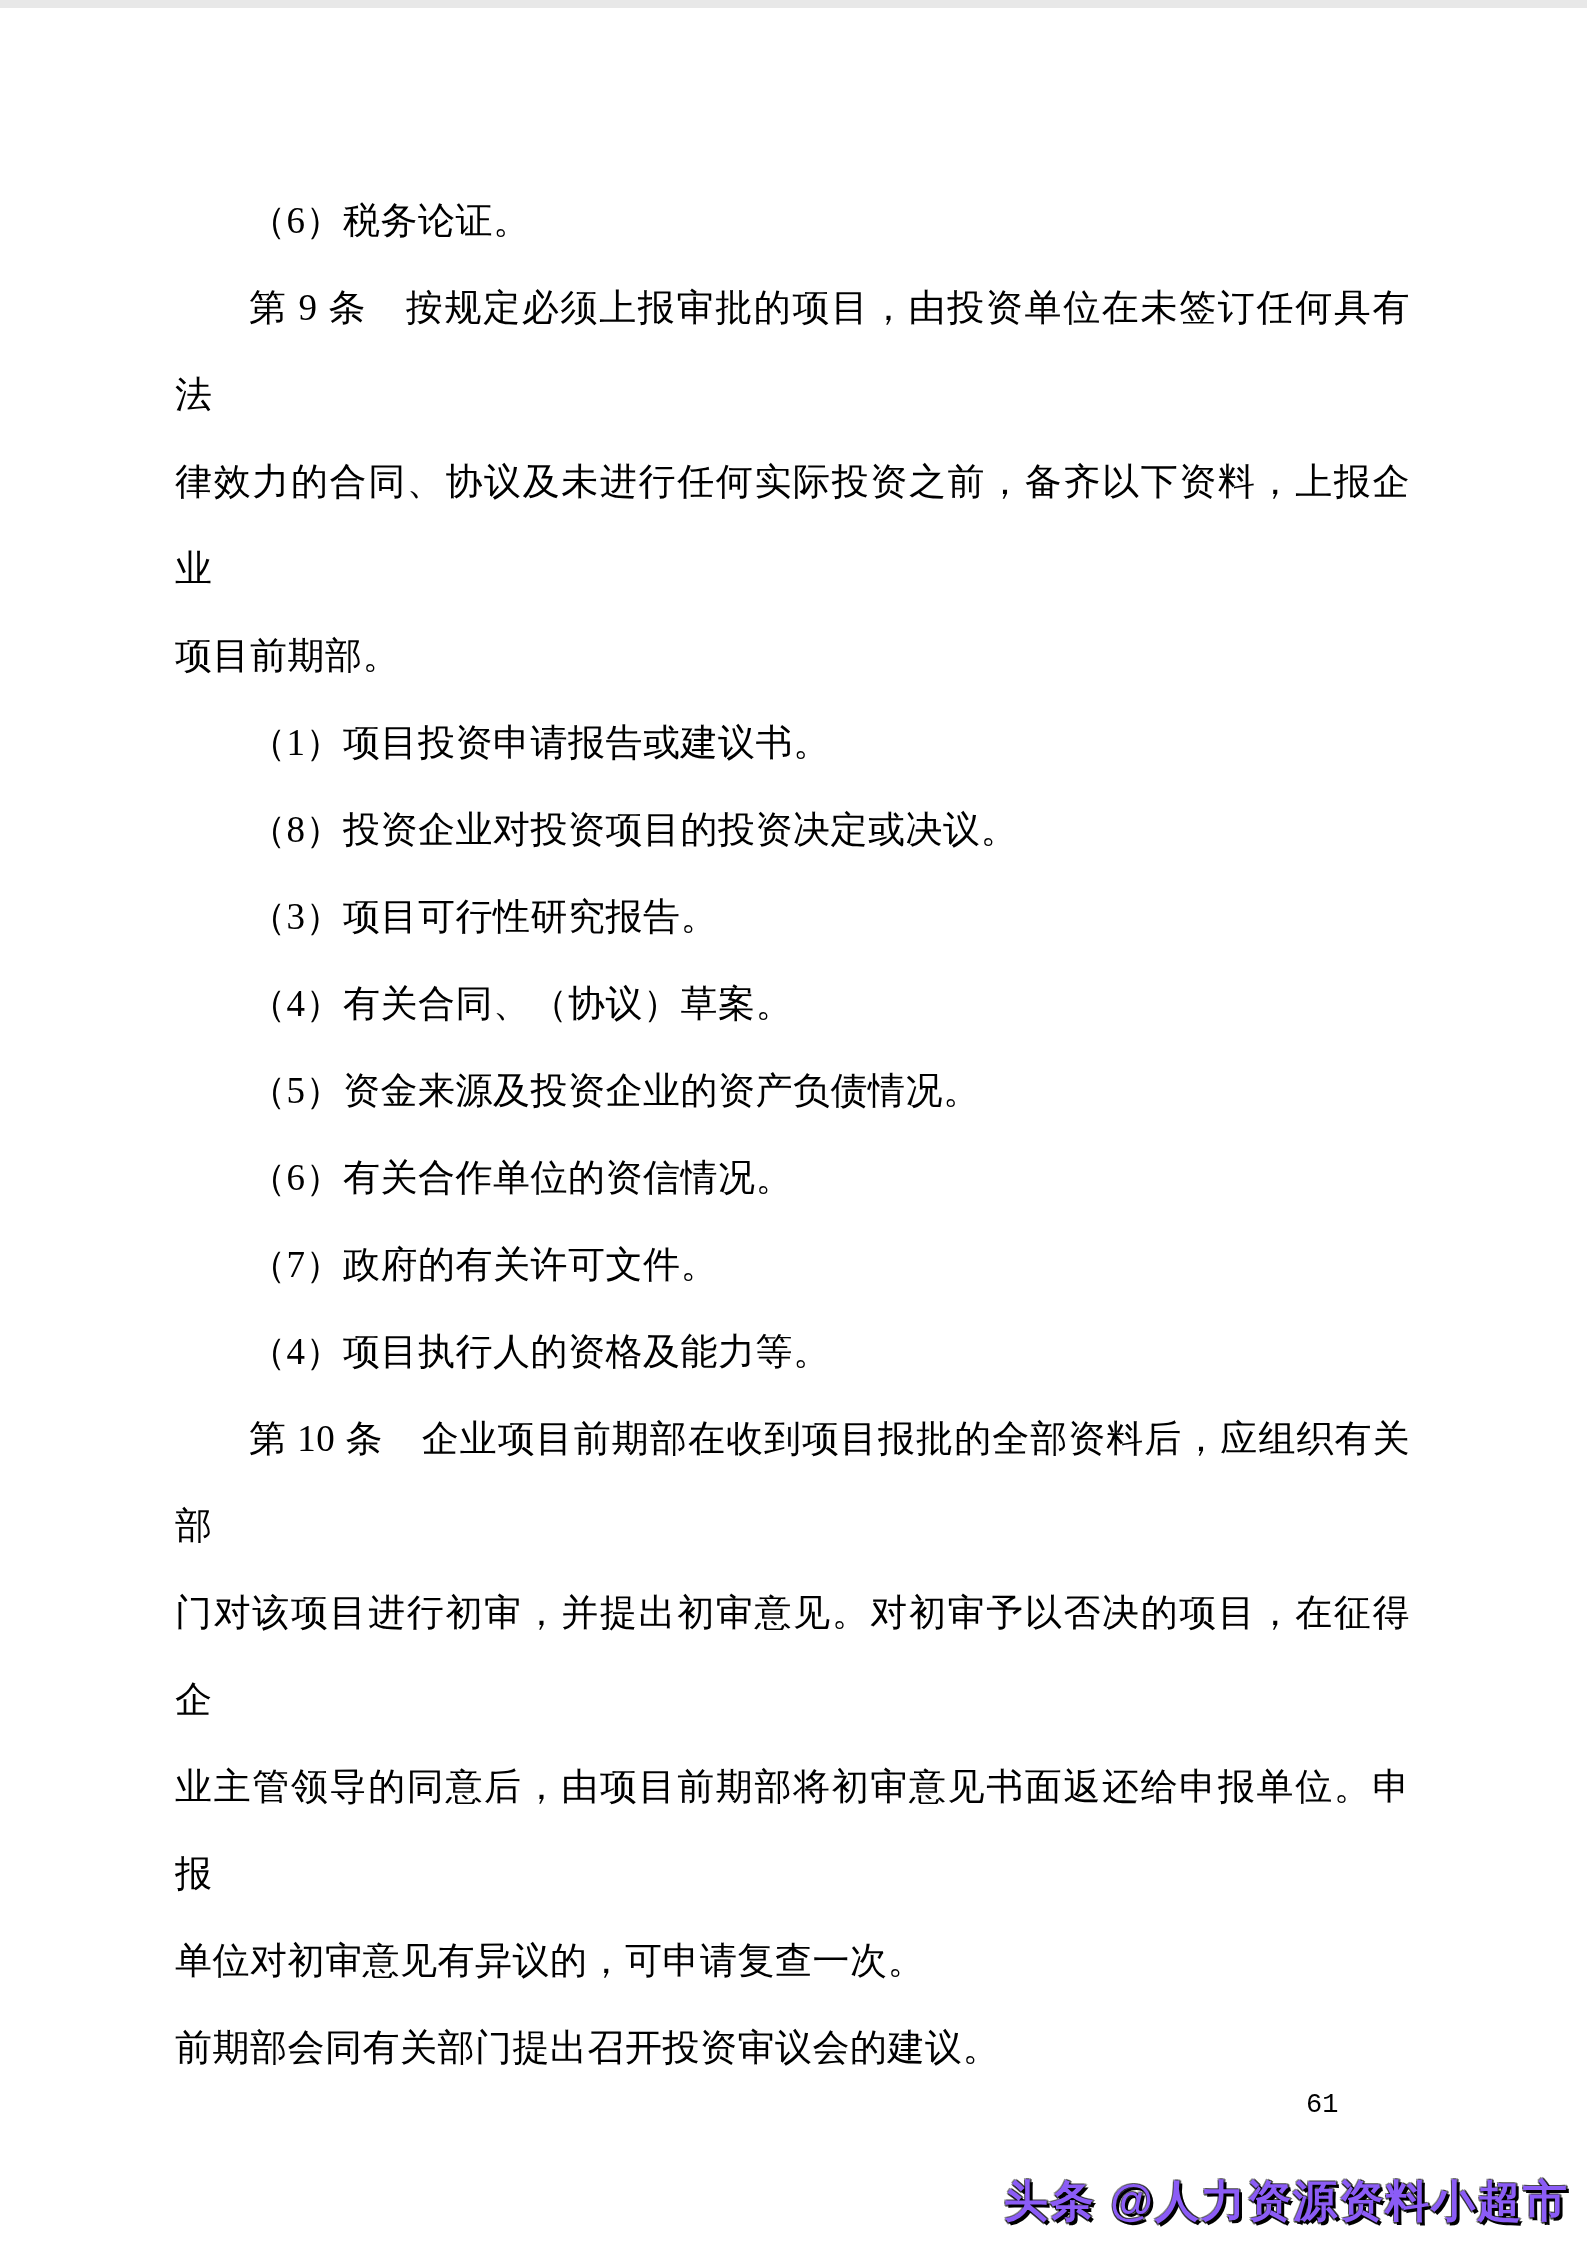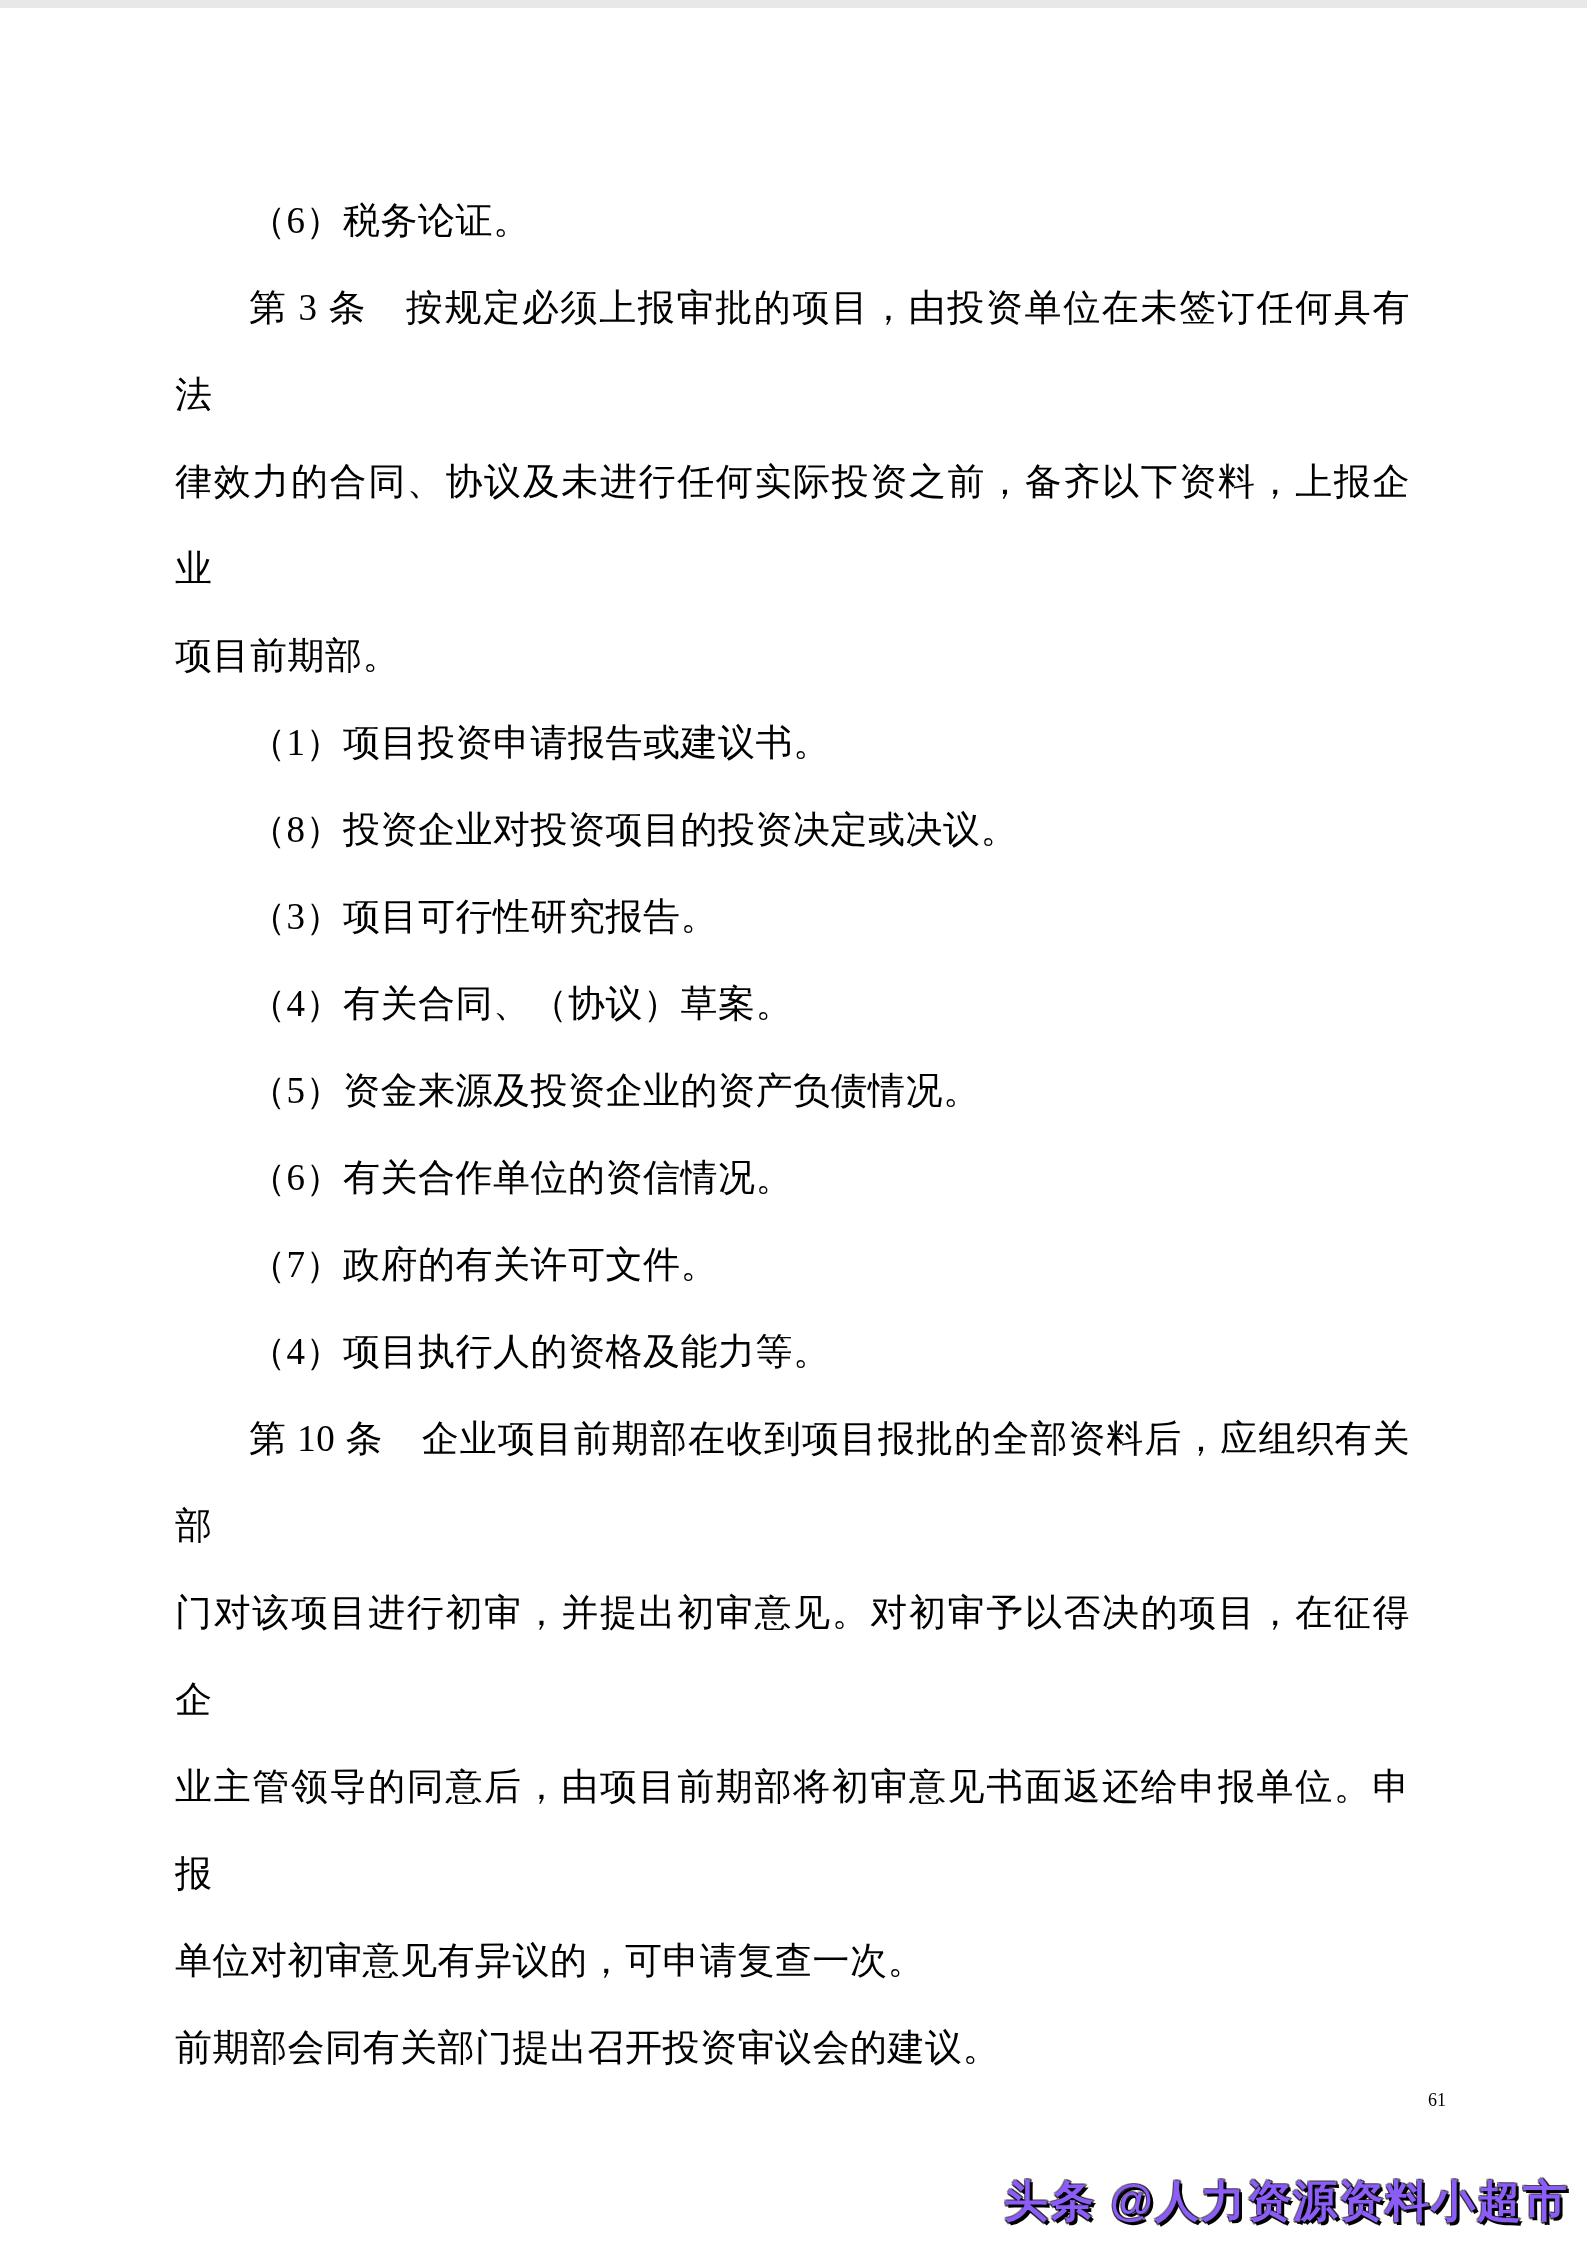--- a/index.html
+++ b/index.html
@@ -33,24 +33,24 @@
   .line.indent {
     text-indent: 2em;
   }
   .line.full {
     text-align: justify;
     text-align-last: justify;
     text-justify: inter-character;
   }
   .page-number {
     position: absolute;
-    left: 1428px;
+    left: 1306px;
     top: 2082px;
-    font-size: 18px;
-    font-family: Liberation Serif, serif;
+    font-size: 27px;
+    font-family: Liberation Mono, monospace;
     color: #000000;
   }
   .watermark {
     position: absolute;
     right: 18px;
     bottom: 22px;
     font-size: 44px;
     font-weight: 700;
     font-family: "Liberation Sans", "DejaVu Sans", sans-serif;
     color: #8b5cf6;
@@ -64,21 +64,21 @@
       0 2px 0 rgba(0,0,0,0.6);
     white-space: nowrap;
   }
 </style>
 </head>
 <body>
 
 <div class="page">
   <main class="doc-body">
       <div class="line indent">（6）税务论证。</div>
-      <div class="line indent full">第 3 条　按规定必须上报审批的项目，由投资单位在未签订任何具有法</div>
+      <div class="line indent full">第 9 条　按规定必须上报审批的项目，由投资单位在未签订任何具有法</div>
       <div class="line full">律效力的合同、协议及未进行任何实际投资之前，备齐以下资料，上报企业</div>
       <div class="line">项目前期部。</div>
       <div class="line indent">（1）项目投资申请报告或建议书。</div>
       <div class="line indent">（8）投资企业对投资项目的投资决定或决议。</div>
       <div class="line indent">（3）项目可行性研究报告。</div>
       <div class="line indent">（4）有关合同、（协议）草案。</div>
       <div class="line indent">（5）资金来源及投资企业的资产负债情况。</div>
       <div class="line indent">（6）有关合作单位的资信情况。</div>
       <div class="line indent">（7）政府的有关许可文件。</div>
       <div class="line indent">（4）项目执行人的资格及能力等。</div>

